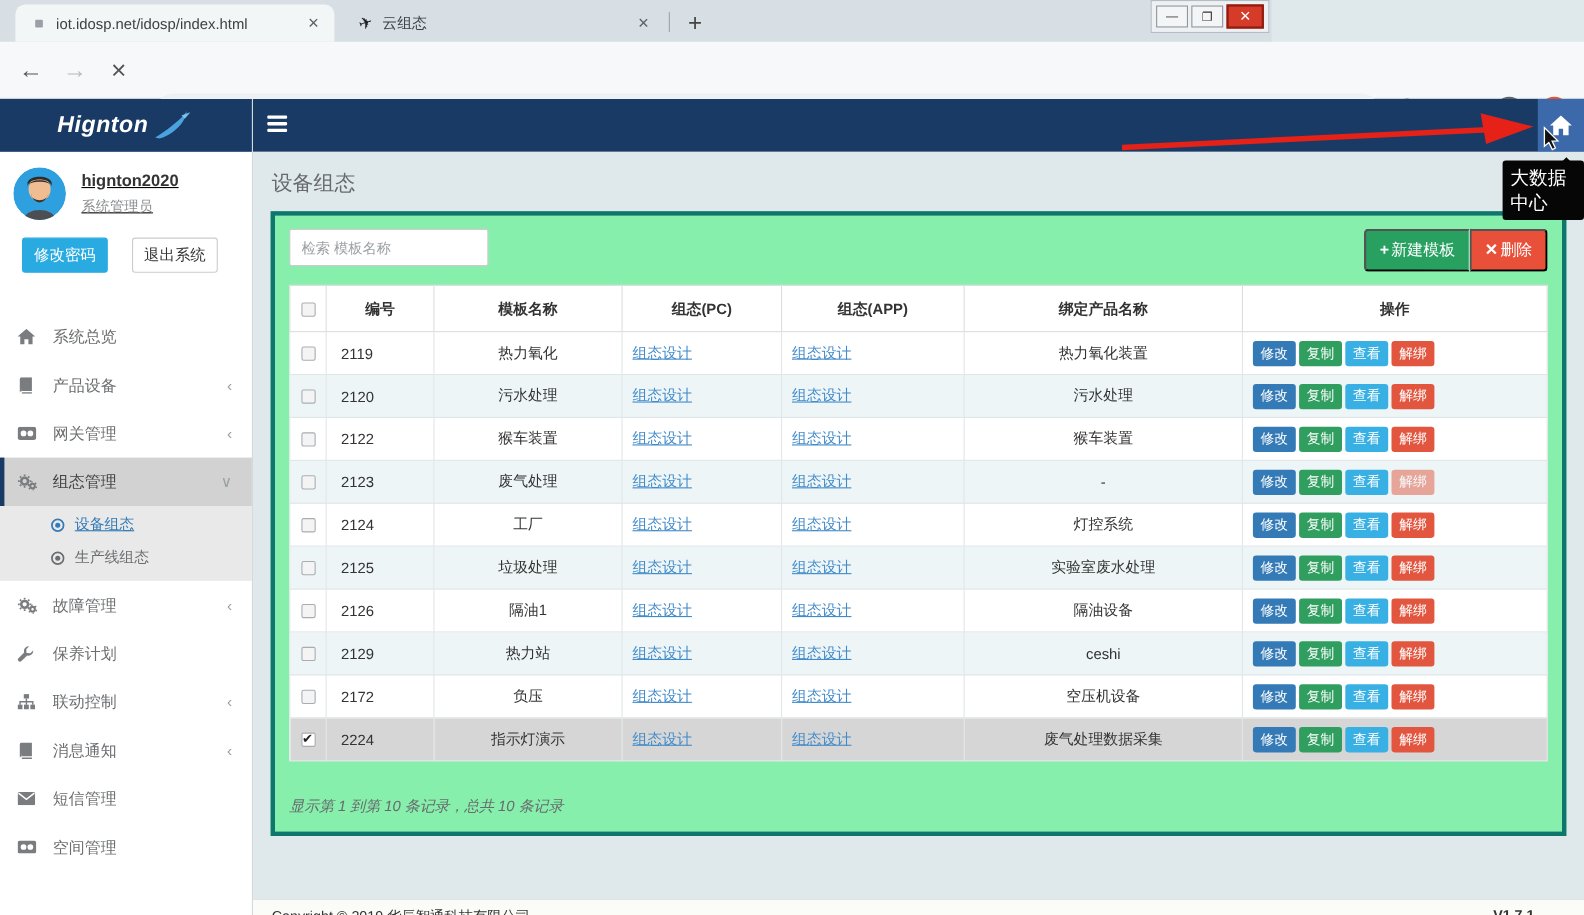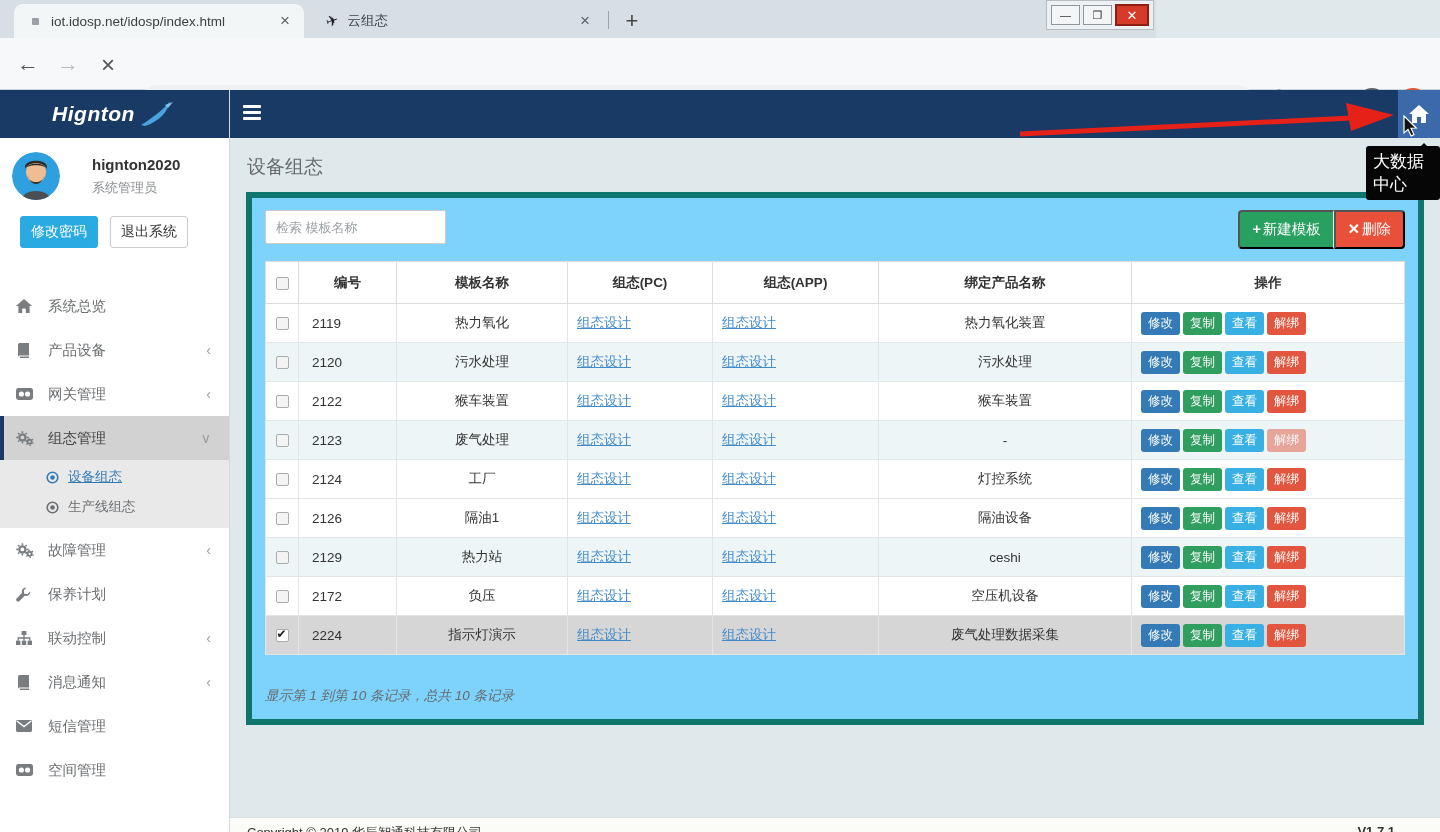--- a/index.html
+++ b/index.html
@@ -53,24 +53,24 @@
   .ext-btn { width:28px; height:28px; border-radius:50%; background:#e8512f; color:#fff;
     display:flex; align-items:center; justify-content:center; font-size:15px; font-weight:bold; }
 
   
   .sidebar { position:absolute; left:0; top:90px; width:230px; bottom:0;
     background:#ffffff; border-right:1px solid #d5d9db; }
   .brand { height:48px; background:#1a3a66; display:flex; align-items:center; justify-content:center; }
   .brand-text { color:#fff; font-size:21px; font-weight:bold; font-style:italic; letter-spacing:.5px; }
   .profile { padding:14px 12px 0 12px; display:flex; align-items:center; }
   .avatar-user { width:48px; height:48px; border-radius:50%; flex:none; overflow:hidden; }
-  .profile-texts { margin-left:32px; }
+  .profile-texts { margin-left:14px;text-decoration:underline; }
   .profile-name { font-size:15px; font-weight:bold; color:#333; }
   .profile-role { font-size:13px; color:#8a8d8f; margin-top:6px; }
-  .profile-btns { display:flex; padding:16px 20px 14px 20px; gap:12px;align-items:flex-end; }
+  .profile-btns { display:flex; padding:16px 20px 14px 20px; gap:22px;align-items:flex-end; }
   .btn-pwd { background:#29abe2; color:#fff; border:1px solid #29abe2; font-size:14px;
     padding:6px 10px; border-radius:3px; }
   .btn-logout { background:#fff; color:#333; border:1px solid #c9cdd0; font-size:14px;
     padding:6px 10px; border-radius:3px; }
 
   .menu { margin-top:22px; }
   .menu-item { height:44px; display:flex; align-items:center; padding:0 16px;
     color:#6b6e70; font-size:14.5px; position:relative; }
   .menu-item .mi-icon { width:20px; margin-right:12px; color:#7a7d80; display:flex; }
   .menu-item .chev { position:absolute; right:18px; color:#9aa0a4; font-size:14px; }
@@ -88,21 +88,21 @@
     display:flex; align-items:center; justify-content:center; color:#fff; }
 
   .tooltip { position:absolute; left:1366px; top:146px; background:#060606; color:#fff;
     font-size:17px; padding:4px 7px; border-radius:3px; z-index:40; }
   .tooltip::before { content:""; position:absolute; top:-8px; right:11px;
     border:5px solid transparent; border-bottom-color:#060606; }
 
   
   .content { position:absolute; left:230px; top:138px; right:0; bottom:15px; background:#dfe9ec; }
   .page-title { font-size:19px; color:#686a6c; font-weight:normal; padding:16px 0 12px 17px; }
-  .panel { margin:0 16px; background:#7dd3fc; border:6px solid #0f766e; padding:12px 13px 14px 13px; }
+  .panel { margin:0 16px; background:#86efac; border:4px solid #0f766e; padding:12px 13px 14px 13px; }
   .panel-top { display:flex; justify-content:space-between; align-items:flex-start; }
   .search-input { width:181px; height:34px; border:1px solid #ccc; border-radius:2px;
     padding:0 10px; font-size:13px; color:#333; background:#fff;
     font-family:"Liberation Sans","DejaVu Sans",sans-serif; }
   .search-input::placeholder { color:#9aa0a4; }
   .btn-group-right { display:flex; }
   .btn-new { background:#27a060; color:#fff; font-size:14.5px; padding:8px 12px;
     border-radius:4px 0 0 4px; border-right:1px solid #f6f8f8; }
   .btn-del { background:#e8503a; color:#fff; font-size:14.5px; padding:8px 12px;
     border-radius:0 4px 4px 0; }
@@ -465,20 +465,29 @@
           </tr>
           <tr>
             <td><span class="chk"></span></td>
             <td class="cell-id">2124</td>
             <td>工厂</td>
             <td class="cell-link"><a class="cfg-link" href="#">组态设计</a></td>
             <td class="cell-link"><a class="cfg-link" href="#">组态设计</a></td>
             <td>灯控系统</td>
             <td class="cell-actions"><span class="abtn edit">修改</span><span class="abtn copy">复制</span><span class="abtn view">查看</span><span class="abtn unbind">解绑</span></td>
           </tr>
+          <tr class="stripe">
+            <td><span class="chk"></span></td>
+            <td class="cell-id">2125</td>
+            <td>垃圾处理</td>
+            <td class="cell-link"><a class="cfg-link" href="#">组态设计</a></td>
+            <td class="cell-link"><a class="cfg-link" href="#">组态设计</a></td>
+            <td>实验室废水处理</td>
+            <td class="cell-actions"><span class="abtn edit">修改</span><span class="abtn copy">复制</span><span class="abtn view">查看</span><span class="abtn unbind">解绑</span></td>
+          </tr>
           <tr>
             <td><span class="chk"></span></td>
             <td class="cell-id">2126</td>
             <td>隔油1</td>
             <td class="cell-link"><a class="cfg-link" href="#">组态设计</a></td>
             <td class="cell-link"><a class="cfg-link" href="#">组态设计</a></td>
             <td>隔油设备</td>
             <td class="cell-actions"><span class="abtn edit">修改</span><span class="abtn copy">复制</span><span class="abtn view">查看</span><span class="abtn unbind">解绑</span></td>
           </tr>
           <tr class="stripe">

